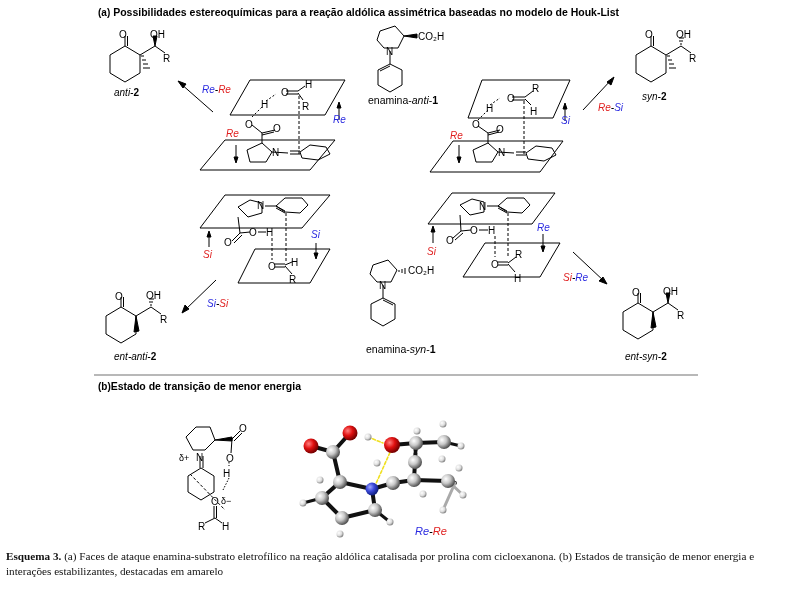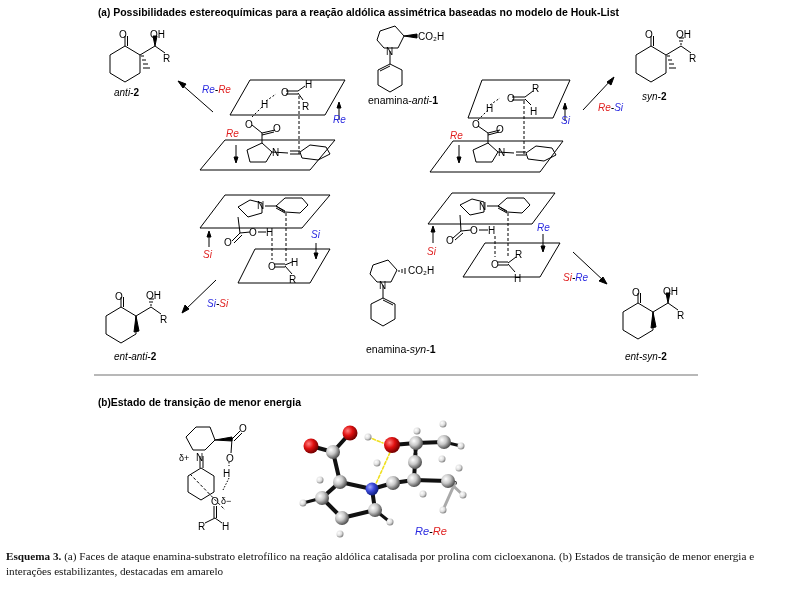--- a/index.html
+++ b/index.html
@@ -406,19 +406,19 @@
     <circle cx="443" cy="510" r="3.5" fill="url(#gH)" stroke="none"></circle>
     <circle cx="459" cy="468" r="3.5" fill="url(#gH)" stroke="none"></circle>
     <circle cx="377" cy="463" r="3.5" fill="url(#gH)" stroke="none"></circle>
     <circle cx="423" cy="494" r="3.5" fill="url(#gH)" stroke="none"></circle>
   </g>
   <text x="415" y="535" stroke="none" font-style="italic" font-size="11"><tspan fill="#2a2ae0">Re</tspan><tspan fill="#000">-</tspan><tspan fill="#e02020">Re</tspan></text>
 </svg>
 
 <div class="sep"></div>
 
-<div class="abs hdr" style="left:98px; top:380px;margin-top:16px;">
+<div class="abs hdr" style="left:98px; top:380px;">
   <span class="lbl">(b)</span><span>Estado de transição de menor energia</span>
 </div>
 
 <div class="caption">
   <span class="b">Esquema 3.</span><span> (a) Faces de ataque enamina-substrato eletrofílico na reação aldólica catalisada por prolina com cicloexanona. (b) Estados de transição de menor energia e interações estabilizantes, destacadas em amarelo</span>
 </div>
 
 </body></html>

